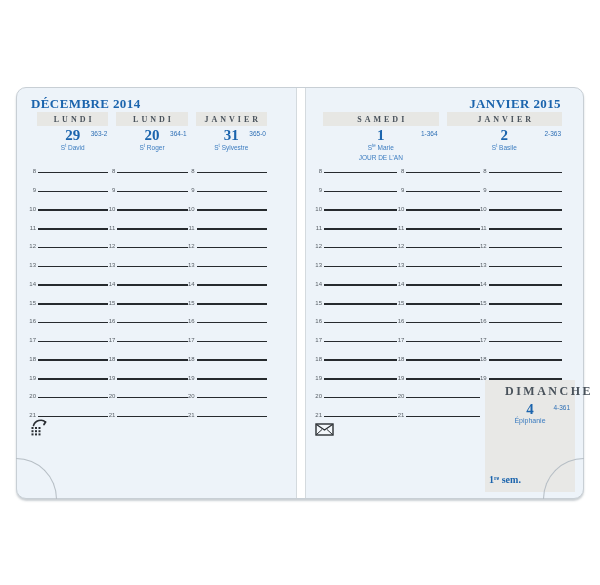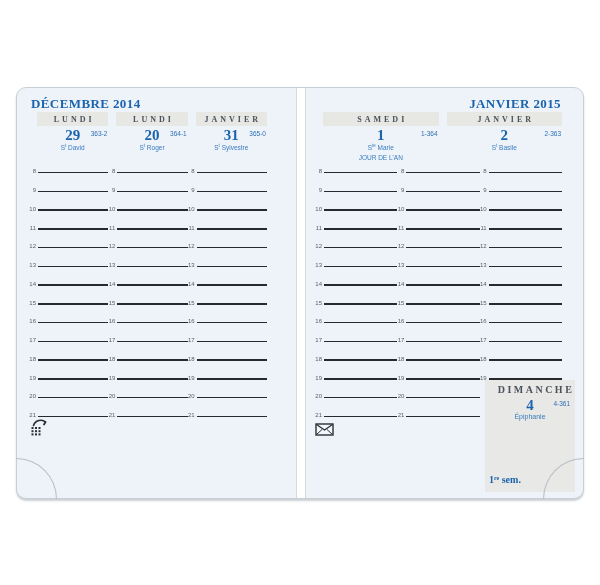--- a/index.html
+++ b/index.html
@@ -47,22 +47,22 @@
   .hr-num{
     position:absolute;left:-10px;bottom:1.5px;width:9px;text-align:right;
     font-size:6px;color:#565d64;font-family:"Liberation Sans",sans-serif;
   }
   .hr-line{position:absolute;left:1px;right:0;bottom:2.5px;height:1.5px;background:#262a2e;}
   .sunday-box{
     position:absolute;right:8px;top:292px;width:90px;height:112px;
     background:#e8e8e6;
   }
   .sun-name{
-    margin-top:4px;text-align:center;font-size:10px;font-weight:bold;
-    letter-spacing:2.5px;padding-left:12px;color:#49525b;white-space:nowrap;
+    margin-top:4px;text-align:center;font-size:12px;font-weight:bold;
+    letter-spacing:2.5px;padding-left:20px;color:#49525b;white-space:nowrap;
   }
   .sun-numrow{position:relative;text-align:center;height:17px;margin-top:1px;}
   .sun-num{font-size:15px;font-weight:bold;color:#1b64ad;line-height:17px;}
   .sun-code{
     position:absolute;right:5px;top:4px;font-size:6.5px;color:#2e6fb5;
     font-family:"Liberation Sans",sans-serif;
   }
   .sun-saint{
     text-align:center;font-size:7px;color:#3b7cc0;
     font-family:"Liberation Sans",sans-serif;

